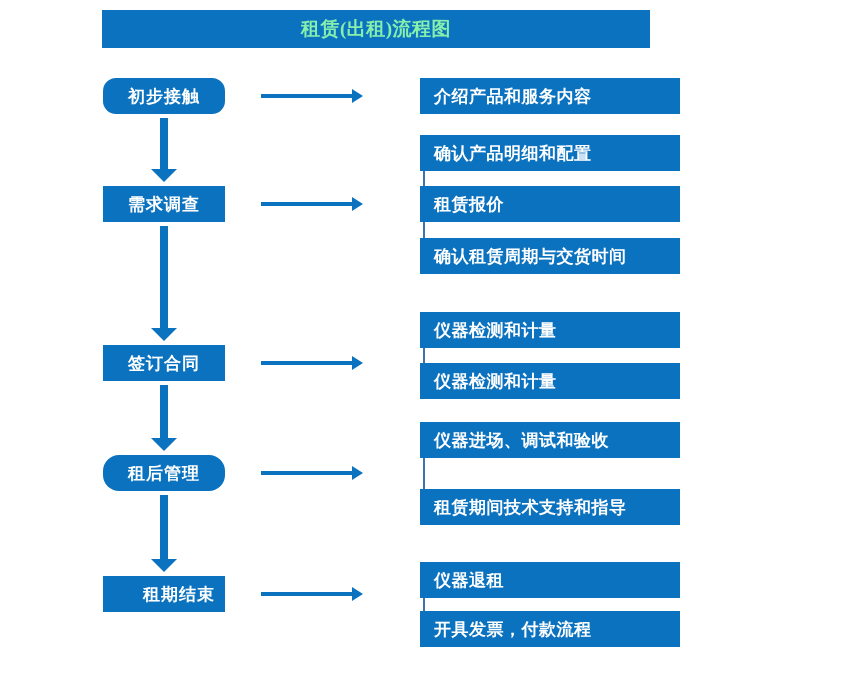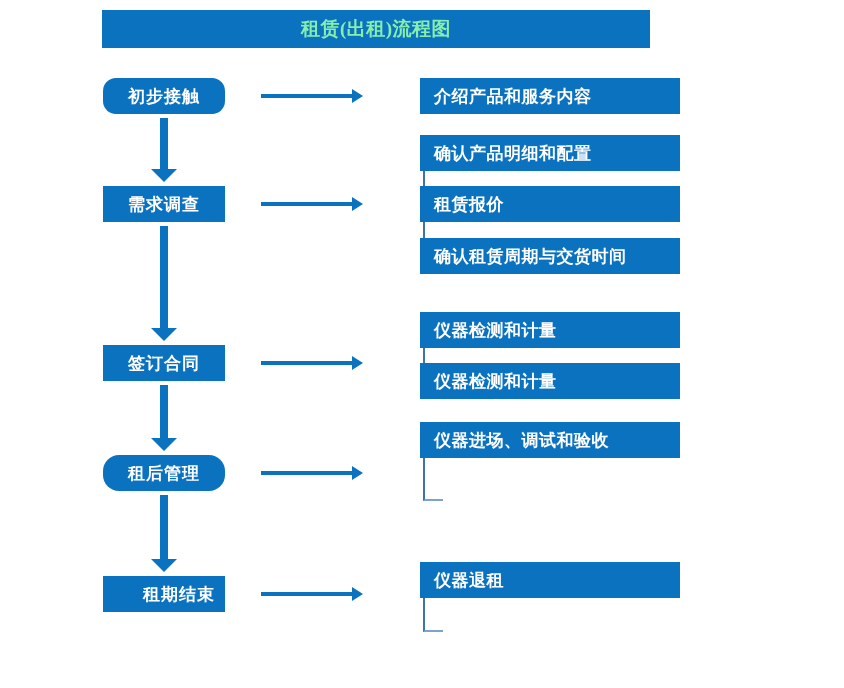--- a/index.html
+++ b/index.html
@@ -188,16 +188,18 @@
   <div class="box detail" style="top:78px;">介绍产品和服务内容</div>
 
   <div class="box detail" style="top:135px;">确认产品明细和配置</div>
   <div class="box detail" style="top:238px;">确认租赁周期与交货时间</div>
   <div class="box detail" style="top:186px;">租赁报价</div>
 
   <div class="box detail" style="top:312px;">仪器检测和计量</div>
   <div class="box detail" style="top:363px;">仪器检测和计量</div>
 
   <div class="box detail" style="top:422px;">仪器进场、调试和验收</div>
+  <div class="box detail" style="top:489px;">租赁期间技术支持和指导</div>
 
   <div class="box detail" style="top:562px;">仪器退租</div>
+  <div class="box detail" style="top:611px;">开具发票，付款流程</div>
 
 </div>
 
 </body></html>

